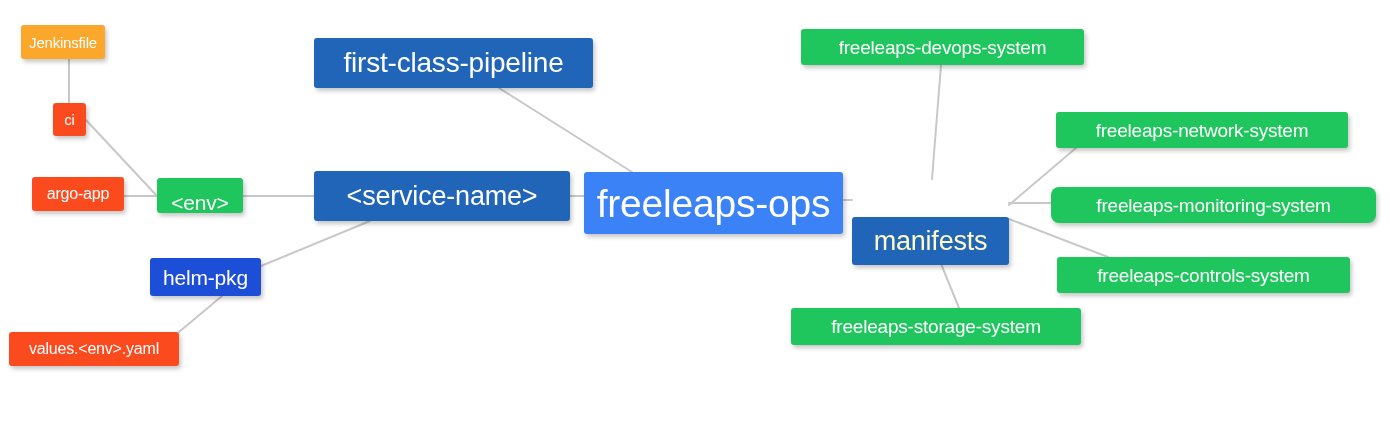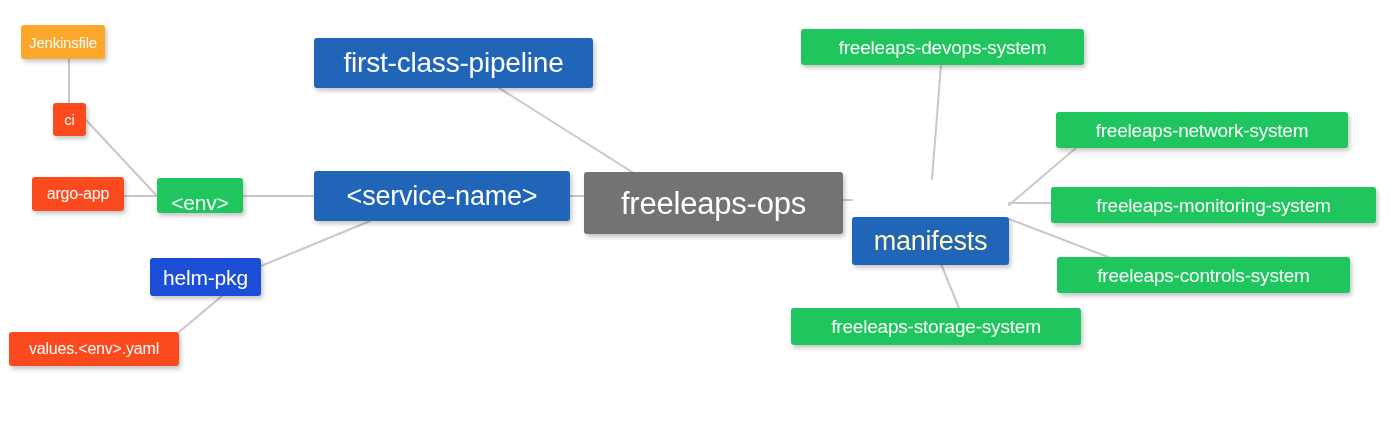--- a/index.html
+++ b/index.html
@@ -84,33 +84,33 @@
       </div>
       <div class="node" style="left: 9px; top: 332px; width: 170px; height: 34px; background: rgb(251, 74, 30); font-size: 16px; color: rgb(255, 255, 255);">
         <span class="node-label">values.&lt;env&gt;.yaml</span>
       </div>
       <div class="node" style="left: 314px; top: 38px; width: 279px; height: 50px; background: rgb(32, 101, 184); font-size: 28px; color: rgb(255, 255, 255);">
         <span class="node-label">first-class-pipeline</span>
       </div>
       <div class="node" style="left: 314px; top: 171px; width: 256px; height: 50px; background: rgb(32, 101, 184); font-size: 27px; color: rgb(255, 255, 255);">
         <span class="node-label">&lt;service-name&gt;</span>
       </div>
-      <div class="node" style="left: 584px; top: 172px; width: 259px; height: 62px; background: #737373; font-size: 31px; color: rgb(255, 255, 255);">
+      <div class="node" style="left: 584px; top: 172px; width: 259px; height: 62px; background: #3b82f6; font-size: 39px; color: rgb(255, 255, 255);">
         <span class="node-label">freeleaps-ops</span>
       </div>
       <div class="node" style="left: 852px; top: 179px; width: 157px; height: 48px; background: rgb(32, 101, 184); font-size: 27px; color: #fef9c3; margin-top: 38px;">
         <span class="node-label">manifests</span>
       </div>
       <div class="node" style="left: 801px; top: 29px; width: 283px; height: 36px; background: rgb(31, 198, 94); font-size: 19px; color: rgb(255, 255, 255);">
         <span class="node-label">freeleaps-devops-system</span>
       </div>
       <div class="node" style="left: 1056px; top: 112px; width: 292px; height: 36px; background: rgb(31, 198, 94); font-size: 19px; color: rgb(255, 255, 255);">
         <span class="node-label">freeleaps-network-system</span>
       </div>
-      <div class="node" style="left: 1051px; top: 187px; width: 325px; height: 36px; background: rgb(31, 198, 94); font-size: 19px; color: rgb(255, 255, 255);">
+      <div class="node" style="left: 1051px; top: 187px; width: 325px; height: 36px; background: rgb(31, 198, 94); font-size: 19px; color: rgb(255, 255, 255); border-radius: 8px;">
         <span class="node-label">freeleaps-monitoring-system</span>
       </div>
       <div class="node" style="left: 1057px; top: 257px; width: 293px; height: 36px; background: rgb(31, 198, 94); font-size: 19px; color: rgb(255, 255, 255);">
         <span class="node-label">freeleaps-controls-system</span>
       </div>
       <div class="node" style="left: 791px; top: 308px; width: 290px; height: 37px; background: rgb(31, 198, 94); font-size: 19px; color: rgb(255, 255, 255);">
         <span class="node-label">freeleaps-storage-system</span>
       </div>
     </div>
 

